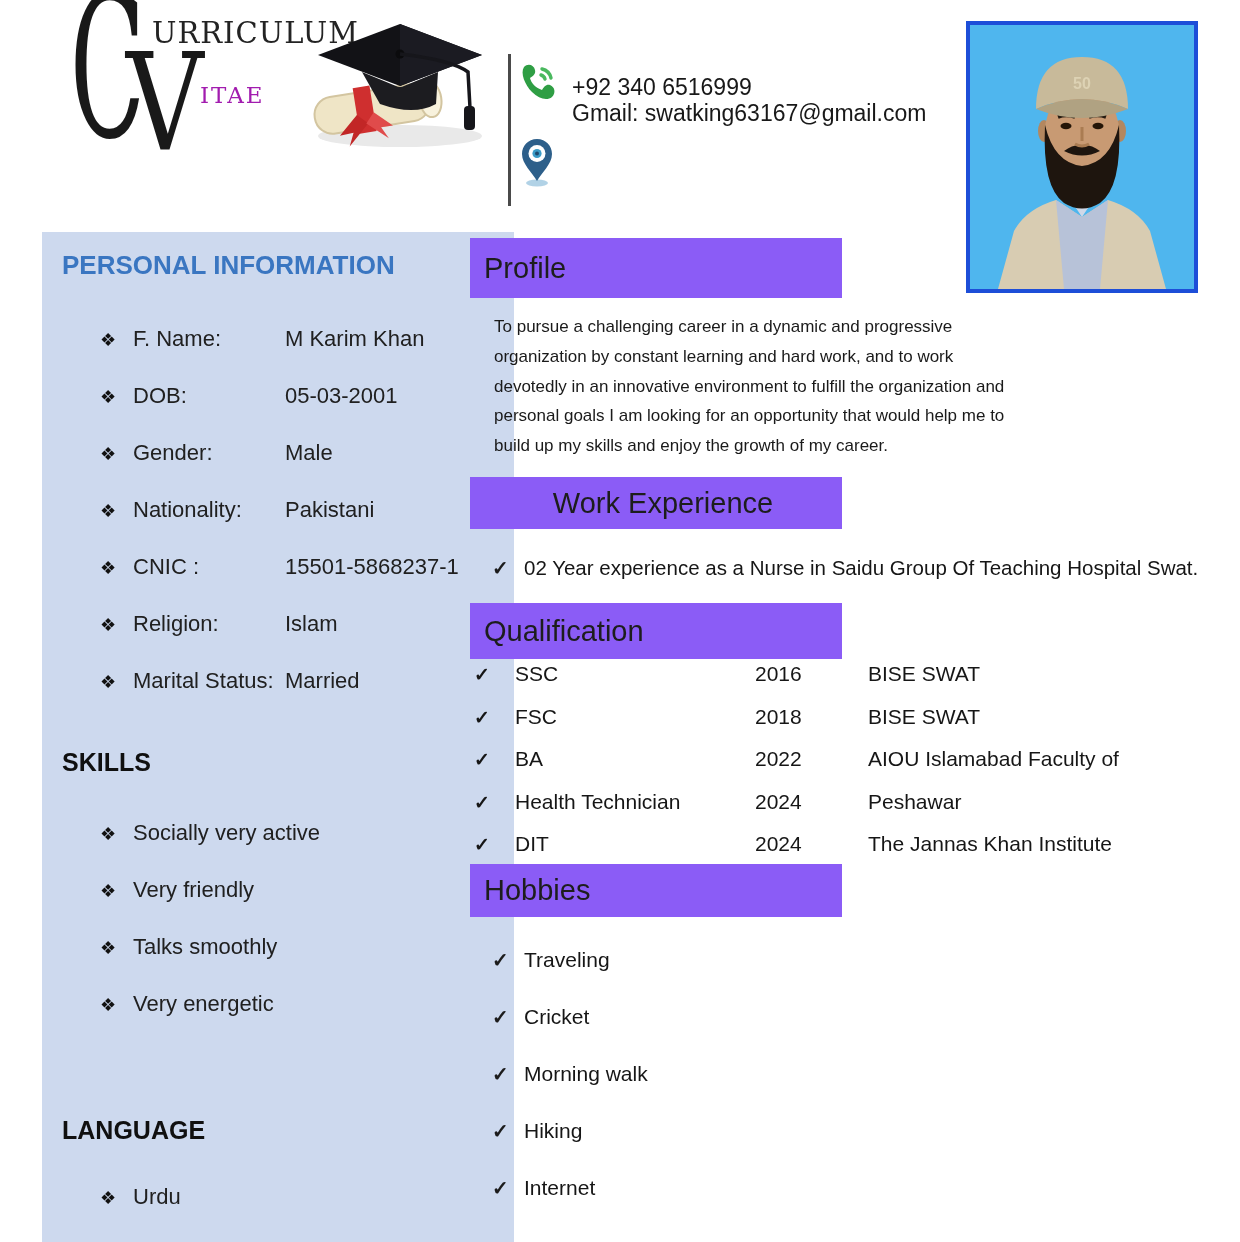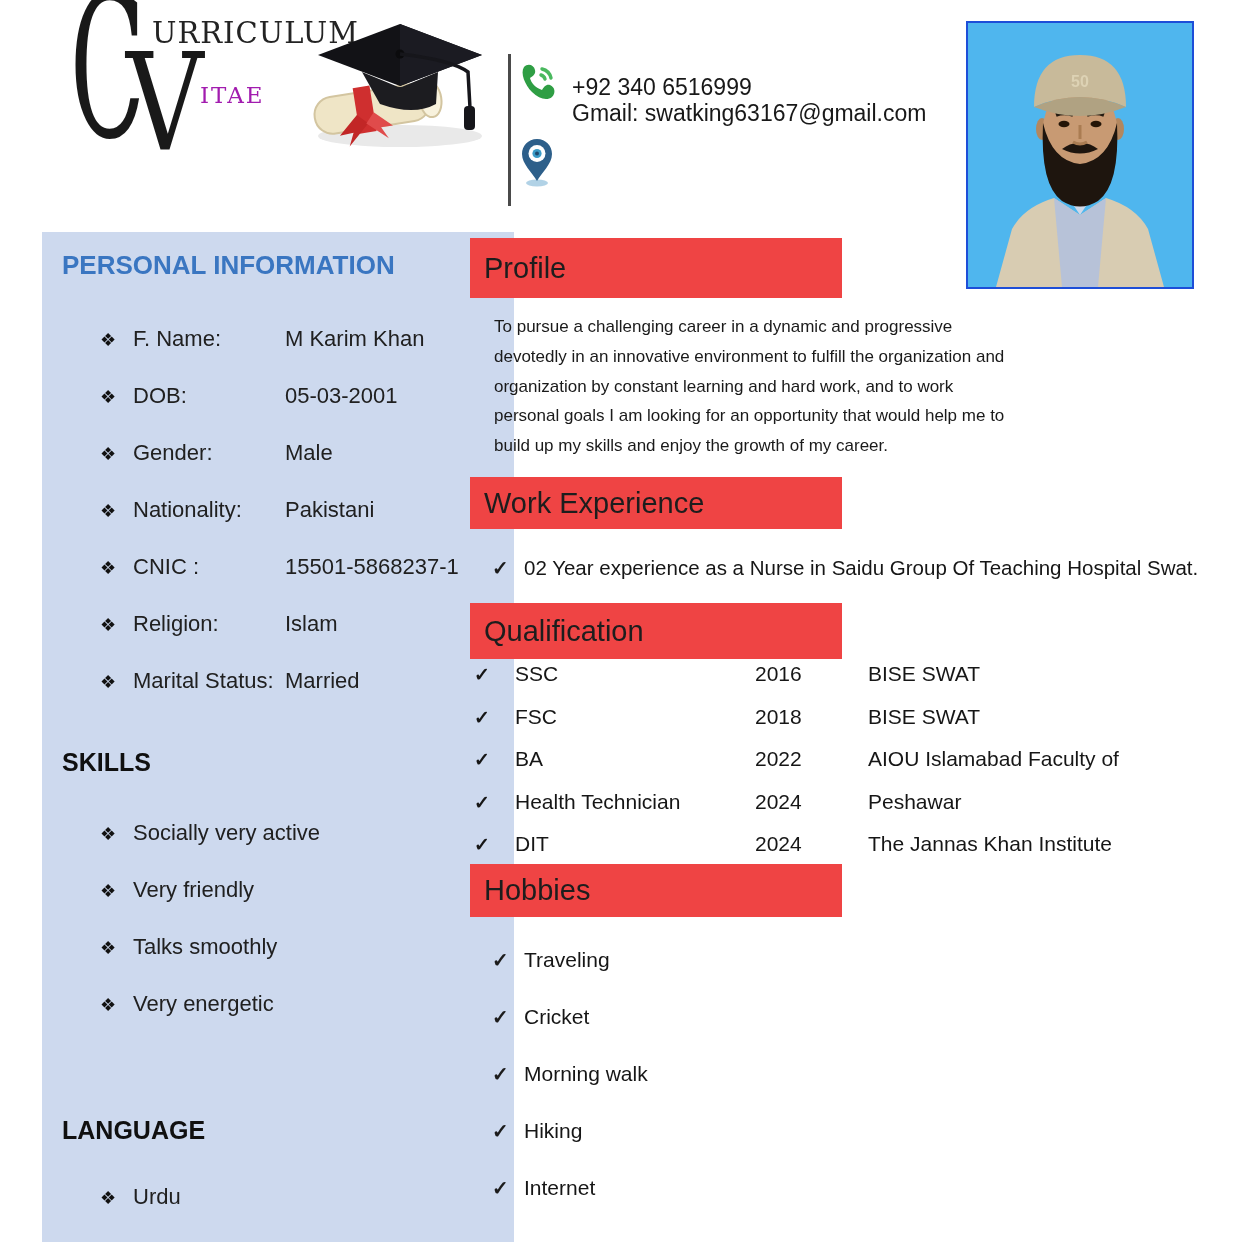--- a/index.html
+++ b/index.html
@@ -17,21 +17,21 @@
           font-size:23px;letter-spacing:2px;color:#a21caf;}
 
   
   .divider{position:absolute;left:508px;top:54px;width:3px;height:152px;background:#4a4a4a;}
   .phone-icon{position:absolute;left:515px;top:62px;}
   .pin-icon{position:absolute;left:519px;top:137px;}
   .contact-block{position:absolute;left:572px;top:74px;font-size:23px;line-height:26px;color:#181818;}
   .address-block{position:absolute;left:572px;top:141px;font-size:21px;line-height:27px;color:#181818;}
 
   
-  .photo{position:absolute;left:966px;top:21px;width:224px;height:264px;border:2px solid #1d4ed8;box-sizing:content-box;}
+  .photo{position:absolute;left:966px;top:21px;width:224px;height:264px;border:4px solid #1d4ed8;box-sizing:content-box;}
   .photo svg{display:block;}
 
   
   .name{position:absolute;left:84px;top:192px;font-size:31px;font-weight:800;letter-spacing:1px;color:#0e0e0e;}
 
   
   .panel{position:absolute;left:42px;top:232px;width:472px;height:1010px;background:#cdd9ee;}
   .panel-title{position:absolute;left:20px;top:18px;font-size:26px;font-weight:700;color:#3a76c1;}
   .pi-list{position:absolute;left:58px;top:94px;}
   .pi-row{display:flex;align-items:baseline;height:24px;margin-bottom:33px;font-size:22px;color:#202020;}
@@ -39,24 +39,24 @@
   .pi-label{width:152px;}
   .pi-value{white-space:nowrap;}
   .sub-head{position:absolute;left:20px;font-size:25px;font-weight:700;color:#101010;}
   .skills-head{top:516px;}
   .skills-list{position:absolute;left:58px;top:588px;}
   .lang-head{top:884px;}
   .lang-list{position:absolute;left:58px;top:952px;}
   .simple-row{display:flex;align-items:baseline;height:24px;margin-bottom:33px;font-size:22px;color:#202020;}
 
   
-  .band{position:absolute;left:470px;width:372px;background:#ef4444;color:#1d1d1d;}
+  .band{position:absolute;left:470px;width:372px;background:#8b5cf6;color:#1d1d1d;}
   .band .band-label{padding-left:14px;font-size:29px;}
   .band-profile{top:238px;height:60px;line-height:60px;}
-  .band-we{top:477px;height:52px;line-height:52px;}
+  .band-we{top:477px;height:52px;line-height:52px;text-align:center;}
   .band-qual{top:603px;height:56px;line-height:56px;}
   .band-hobbies{top:864px;height:53px;line-height:53px;}
 
   .profile-text{position:absolute;left:494px;top:312px;width:660px;font-size:17px;line-height:29.8px;color:#1a1a1a;}
   .we-item{position:absolute;left:492px;top:556px;display:flex;align-items:baseline;font-size:20.5px;white-space:nowrap;color:#161616;}
   .check{width:32px;font-size:20px;font-weight:600;color:#1c1c1c;}
   .qual-table{position:absolute;left:474px;top:662px;width:760px;}
   .qual-row{display:grid;grid-template-columns:41px 240px 113px auto;align-items:baseline;height:24px;margin-bottom:18.5px;font-size:21px;color:#161616;}
   .qual-check{font-size:19px;font-weight:600;}
   .hobby-list{position:absolute;left:492px;top:948px;}
@@ -202,22 +202,22 @@
           <span>Urdu</span>
         </div>
       </div>
   </div>
 
   <div class="band band-profile">
     <div class="band-label">Profile</div>
   </div>
   <div class="profile-text">
       <div>To pursue a challenging career in a dynamic and progressive</div>
+      <div>organization by constant learning and hard work, and to work</div>
       <div>devotedly in an innovative environment to fulfill the organization and</div>
-      <div>organization by constant learning and hard work, and to work</div>
       <div>personal goals I am looking for an opportunity that would help me to</div>
       <div>build up my skills and enjoy the growth of my career.</div>
     </div>
 
   <div class="band band-we">
     <div class="band-label">Work Experience</div>
   </div>
   <div class="we-item">
     <span class="check">✓</span>
     <span>02 Year experience as a Nurse in Saidu Group Of Teaching Hospital Swat.</span>

